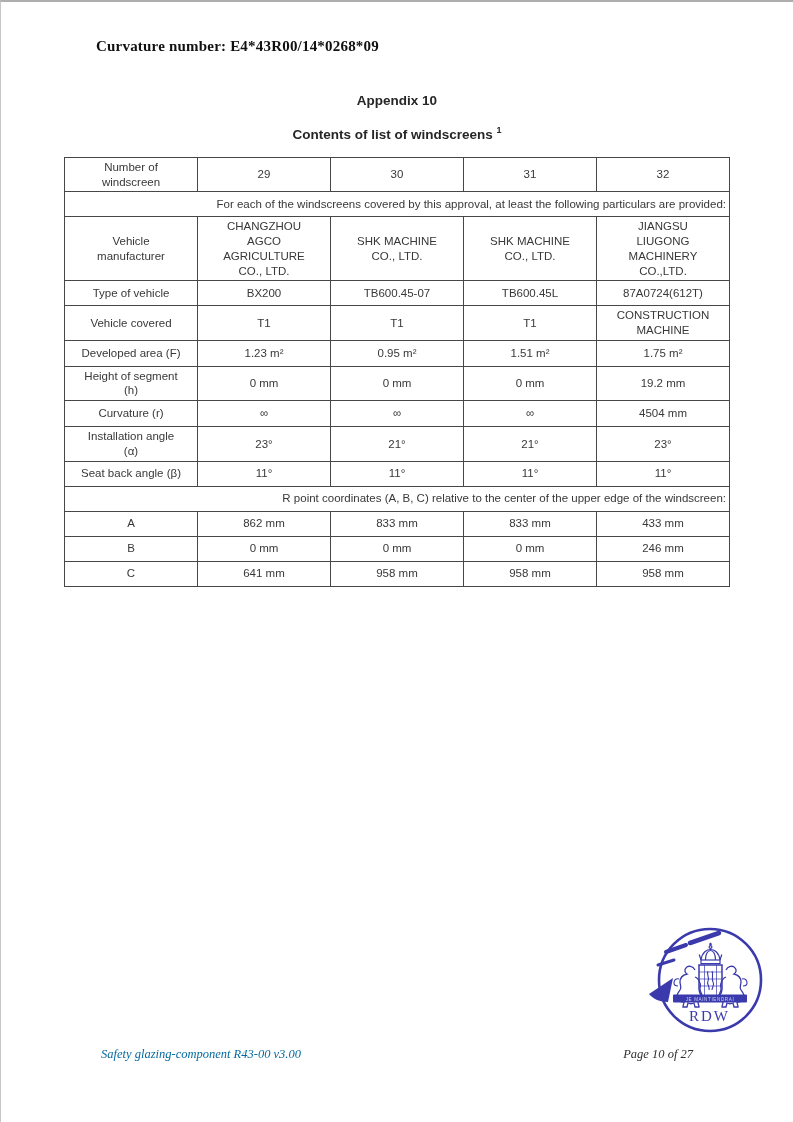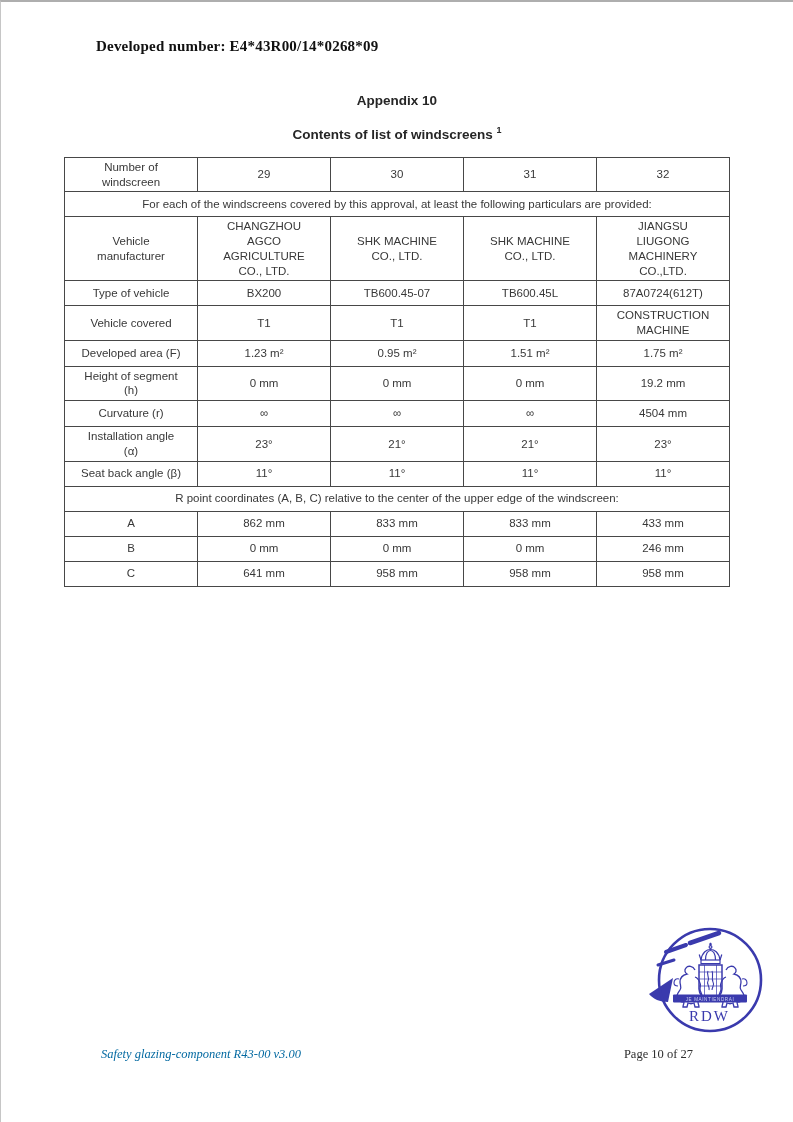--- a/index.html
+++ b/index.html
@@ -32,53 +32,53 @@
     position:absolute;left:63px;top:155px;width:666px;
     border-collapse:collapse;table-layout:fixed;
   }
   table.ws td{
     border:1.5px solid #474747;
     font-size:11.5px;line-height:1.28;color:#383838;
     text-align:center;vertical-align:middle;
     padding:2px 3px;white-space:pre-line;
     overflow:hidden;
   }
-  table.ws td.note{text-align:center;}
+  table.ws td.note{text-align:right;}
   tr.r-head td{height:27px;}
   tr.r-note td{height:20px;}
   tr.r-manu td{height:58px;}
   tr.r-type td{height:20px;}
   tr.r-cat td{height:26px;}
   tr.r-area td{height:21px;}
   tr.r-seg td{height:26px;}
   tr.r-curv td{height:21px;margin-left:23px;}
   tr.r-inst td{height:26px;}
   tr.r-seat td{height:20px;}
   tr.r-abc td{height:20px;}
   .footer-left{
     position:absolute;left:100px;top:1045px;
     font-family:"Liberation Serif",serif;font-style:italic;
     font-size:12.5px;color:#0369a1;
   }
   .footer-right{
     position:absolute;right:100px;top:1045px;
-    font-family:"Liberation Serif",serif;
+    font-family:"Liberation Serif",serif;font-style:italic;
     font-size:12.5px;color:#2e2e2e;margin-left:16px;
   }
   .stamp{position:absolute;left:645px;top:921px;width:125px;height:112px;}
   .stamp .ln{stroke:#3a3aad;fill:none;}
   .stamp .fl{fill:#3a3aad;stroke:none;}
 </style>
 </head>
 <body>
 
 <div class="page">
 
   <div class="approval-line">
-    <span>Developed number:</span>
+    <span>Curvature number:</span>
     <span>E4*43R00/14*0268*09</span>
   </div>
 
   <div class="doc-title">Appendix 10</div>
 
   <div class="doc-subtitle"><span>Contents of list of windscreens</span> <sup>1</sup></div>
 
   <table class="ws">
     <colgroup>
         <col style="width:20%">

